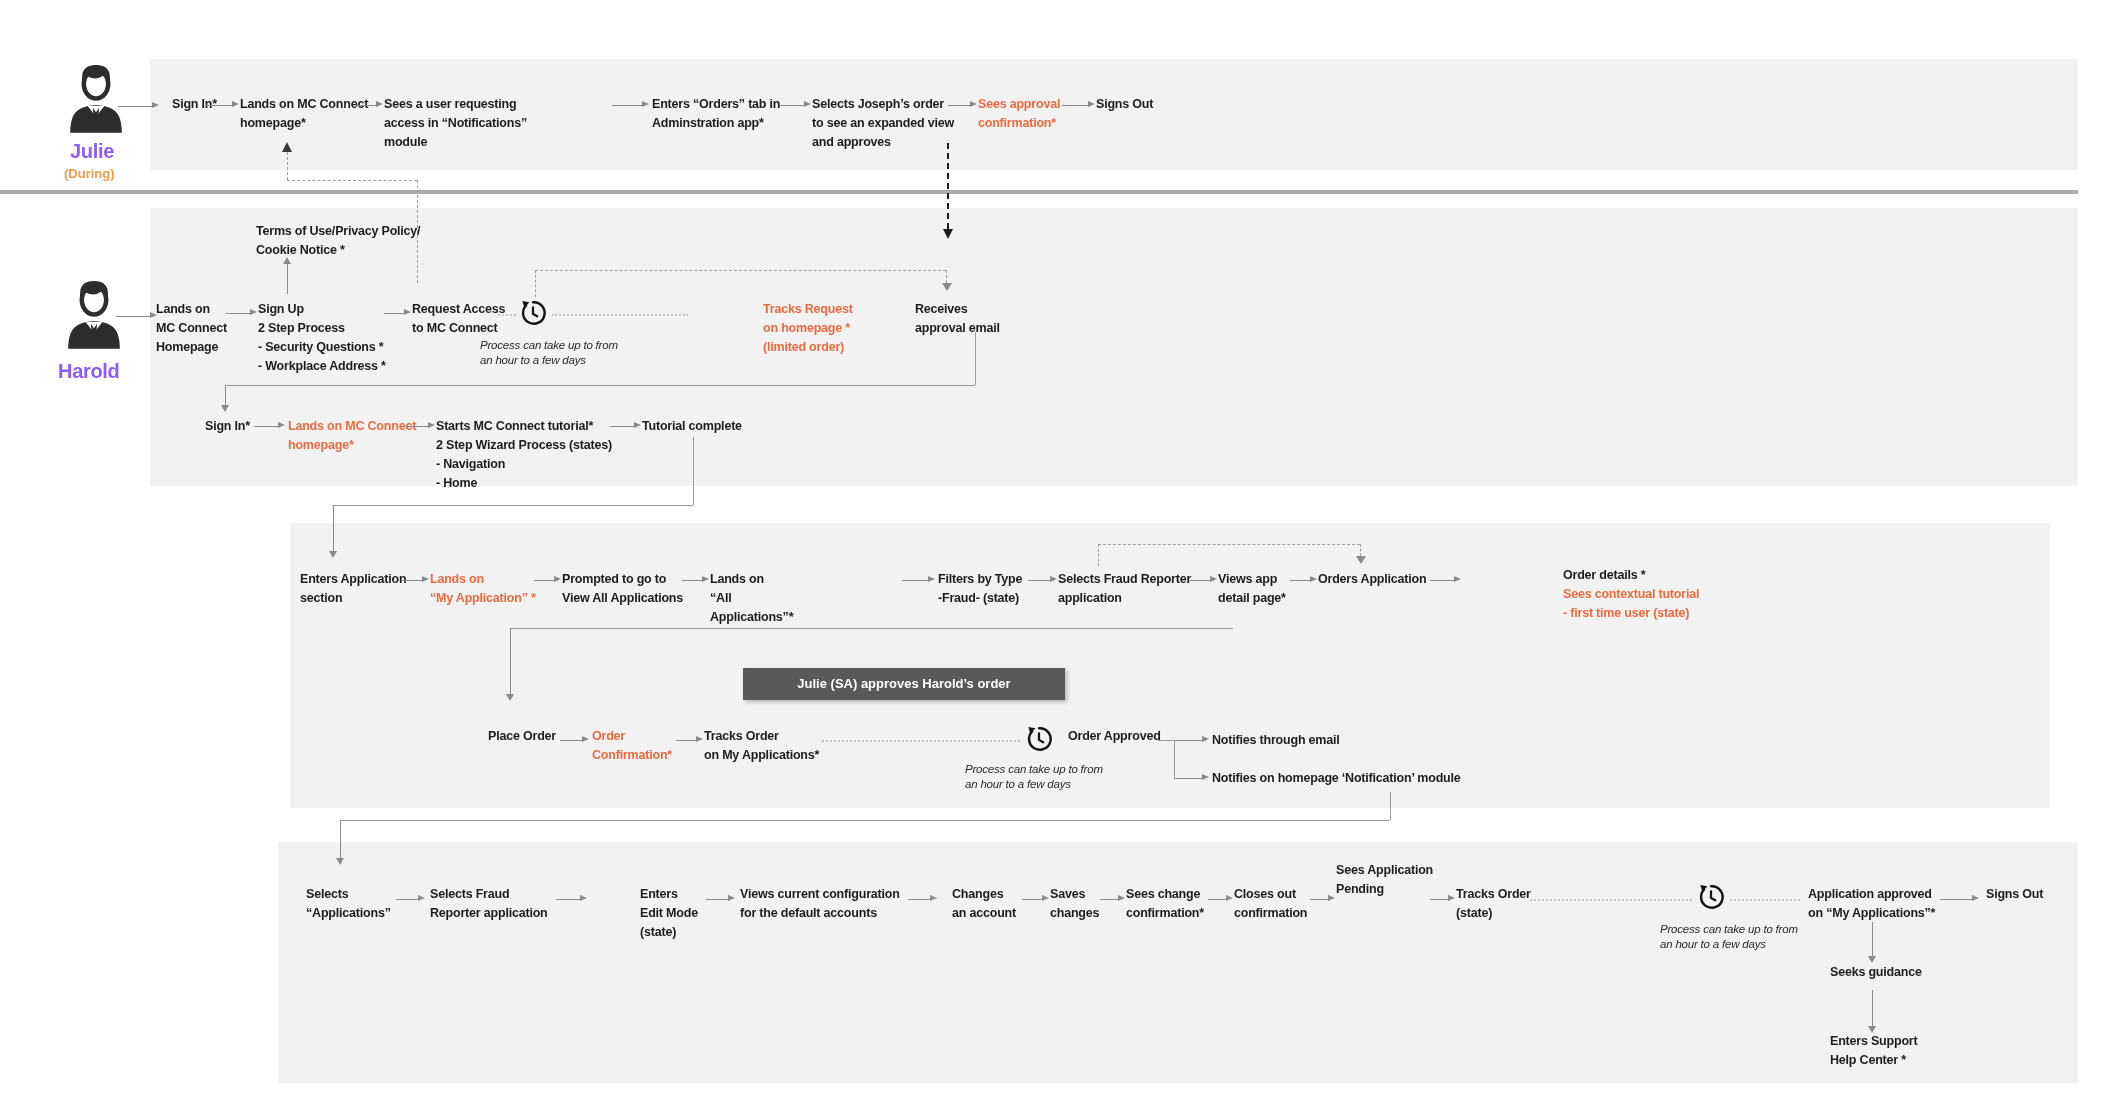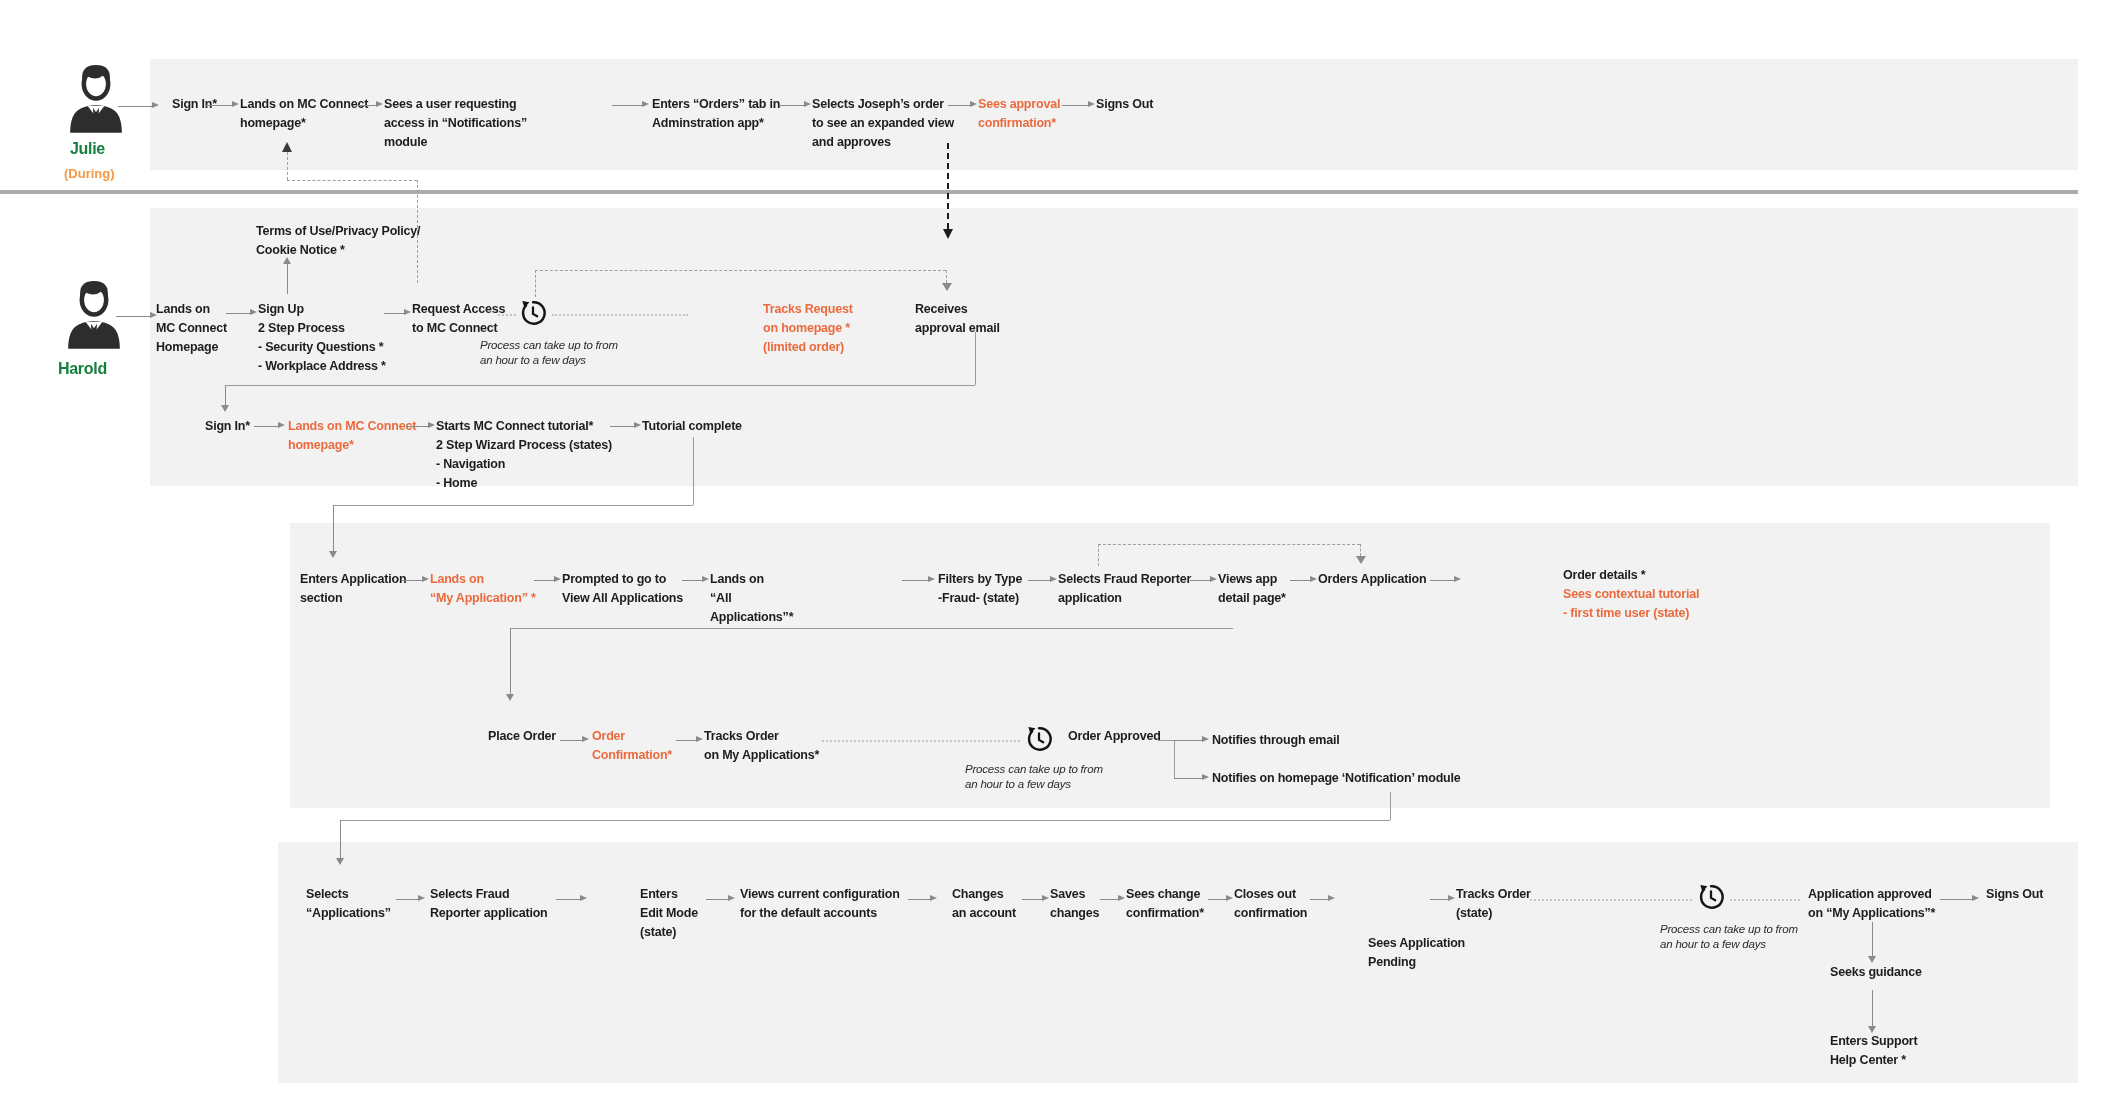--- a/index.html
+++ b/index.html
@@ -5,21 +5,21 @@
   html,body{margin:0;padding:0;background:#ffffff;}
   #canvas{position:relative;width:2112px;height:1119px;background:#fff;overflow:hidden;
           font-family:"Liberation Sans", sans-serif;}
   .band{position:absolute;background:#F2F2F2;}
   .sep{position:absolute;background:#ACACAC;}
   .step{position:absolute;white-space:pre-line;font-weight:700;font-size:12.5px;line-height:19px;
         color:#1d1d1d;letter-spacing:-0.2px;}
   .orange{color:#EB6A3E;}
   .note{position:absolute;white-space:pre-line;font-style:italic;font-weight:400;
         font-size:11.5px;line-height:15px;color:#2a2a2a;letter-spacing:-0.2px;}
-  .pname{position:absolute;font-weight:700;font-size:16px;color:#15803d;letter-spacing:-0.3px;}
+  .pname{position:absolute;font-weight:700;font-size:20px;color:#8b5cf6;letter-spacing:-0.3px;}
   .prole{position:absolute;font-weight:700;font-size:13px;color:#F29A45;}
   .badge{position:absolute;background:#595959;color:#fff;font-weight:700;font-size:13px;
          text-align:center;box-shadow:2px 2px 4px rgba(0,0,0,.25);}
   
   .ah{position:absolute;height:0;border-top:1.6px solid #8a8a8a;}
   .ah::after{content:"";position:absolute;right:-7px;top:-4.6px;
              border-left:7px solid #8a8a8a;border-top:3.8px solid transparent;border-bottom:3.8px solid transparent;}
   
   .avd{position:absolute;width:0;border-left:1.6px solid #8a8a8a;}
   .avd::after{content:"";position:absolute;left:-4.8px;bottom:-7px;
@@ -197,20 +197,21 @@
 - first time user (state)</div>
 
   <div class="dv" style="left:1098px;top:544px;height:22px;"></div>
   <div class="dh" style="left:1098px;top:544px;width:262px;"></div>
   <div class="dv" style="left:1360px;top:544px;height:12px;"></div>
   <div class="hd down-gray" style="left:1356px;top:556px;"></div>
 
   <div class="lh" style="left:510px;top:628px;width:723px;"></div>
   <div class="avd" style="left:510px;top:628px;height:66px;"></div>
 
+  <div class="badge" style="left:743px;top:668px;width:322px;height:32px;line-height:32px;">Julie (SA) approves Harold’s order</div>
 
   <div class="step" style="left:488px;top:727px;">Place Order</div>
   <div class="ah" style="left:560px;top:740px;width:22px;"></div>
   <div class="step orange" style="left:592px;top:727px;">Order
 Confirmation*</div>
   <div class="ah" style="left:676px;top:740px;width:20px;"></div>
   <div class="step" style="left:704px;top:727px;">Tracks Order
 on My Applications*</div>
   <div class="dot" style="left:822px;top:740px;width:198px;"></div>
   <div class="icon" style="left:1024px;top:724px;">
@@ -253,21 +254,21 @@
   <div class="ah" style="left:1022px;top:899px;width:20px;"></div>
   <div class="step" style="left:1050px;top:885px;">Saves
 changes</div>
   <div class="ah" style="left:1100px;top:899px;width:18px;"></div>
   <div class="step" style="left:1126px;top:885px;">Sees change
 confirmation*</div>
   <div class="ah" style="left:1208px;top:899px;width:18px;"></div>
   <div class="step" style="left:1234px;top:885px;">Closes out
 confirmation</div>
   <div class="ah" style="left:1310px;top:899px;width:18px;"></div>
-  <div class="step" style="left:1336px;top:934px;margin-left:32px;">Sees Application
+  <div class="step" style="left:1336px;top:861px;">Sees Application
 Pending</div>
   <div class="ah" style="left:1430px;top:899px;width:18px;"></div>
   <div class="step" style="left:1456px;top:885px;">Tracks Order
 (state)</div>
   <div class="dot" style="left:1530px;top:899px;width:162px;"></div>
   <div class="icon" style="left:1696px;top:882px;">
     <svg width="30" height="30" viewBox="0 0 32 32">
       <path d="M16 4.5 A11.5 11.5 0 1 1 8.6 8.0" fill="none" stroke="#141414" stroke-width="2.6" stroke-linecap="round"></path>
       <path d="M4.6 3.2 L12.2 4.6 L6.8 10.4 Z" fill="#141414"></path>
       <path d="M16 10 L16 17 L20.5 19.5" fill="none" stroke="#141414" stroke-width="2.4" stroke-linecap="round"></path>

